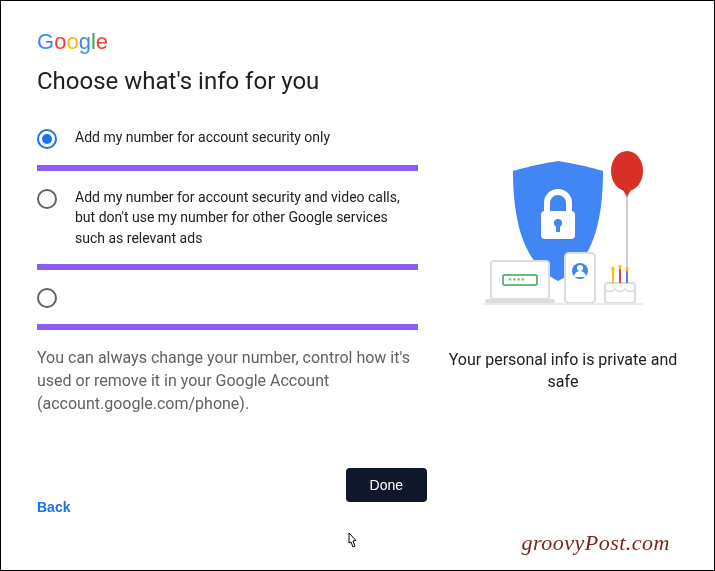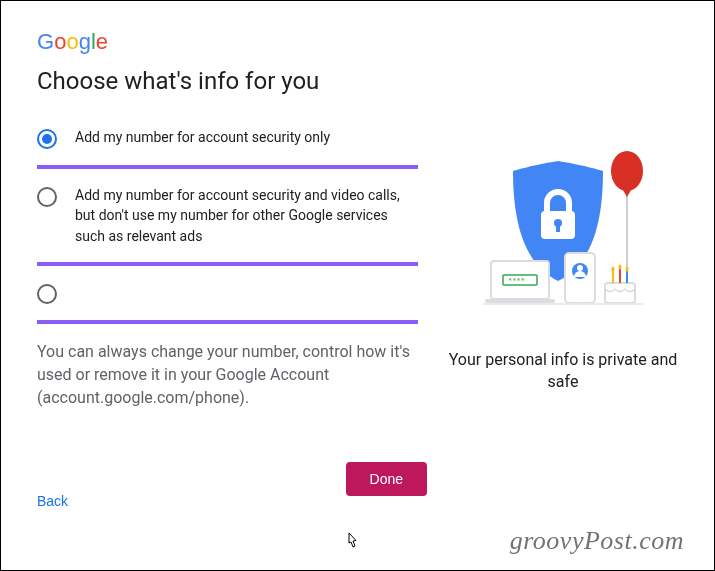--- a/index.html
+++ b/index.html
@@ -13,33 +13,33 @@
     position: relative;
     color: #202124;
   }
   .logo { height: 24px; margin-bottom: 14px; }
   .logo span { font-family: 'Product Sans', Arial, sans-serif; font-size: 22px; font-weight: 500; }
   .g1 { color:#4285F4; } .g2{color:#EA4335;} .g3{color:#FBBC05;} .g4{color:#4285F4;} .g5{color:#34A853;} .g6{color:#EA4335;}
   h1 { font-size: 24px; font-weight: 400; color:#202124; margin-bottom: 26px; }
   .columns { display:flex; gap: 30px; }
   .left { flex: 1; max-width: 390px; }
   .right { width: 230px; text-align:center; padding-top: 20px; }
-  .option { display:flex; align-items:flex-start; gap:18px; padding:16px 0; border-bottom:4px solid #8b5cf6; }
+  .option { display:flex; align-items:flex-start; gap:18px; padding:16px 0; border-bottom:6px solid #8b5cf6; }
   .option:first-child { padding-top: 6px; }
   .radio { width:20px; height:20px; border:2px solid #5f6368; border-radius:50%; flex-shrink:0; margin-top:2px; position:relative; }
   .radio.selected { border-color:#1a73e8; }
   .radio.selected::after { content:""; position:absolute; top:3px; left:3px; width:10px; height:10px; background:#1a73e8; border-radius:50%; }
   .option-text { font-size:14px; color:#202124; line-height:1.45; }
   .footnote { font-size:16px; color:#5f6368; line-height:1.45; padding-top:16px; }
   .actions { display:flex; justify-content:space-between; align-items:center; margin-top:40px; width:390px; }
-  .back { color:#1a73e8; font-size:14px; font-weight:400; cursor:pointer; background:none; border:none;margin-top:44px; }
-  .done { background:#be185d; color:#fff; font-size:14px; font-weight:500; border:none; border-radius:4px; padding:9px 24px; cursor:pointer; }
+  .back { color:#1a73e8; font-size:14px; font-weight:700; cursor:pointer; background:none; border:none;margin-top:44px; }
+  .done { background:#0f172a; color:#fff; font-size:14px; font-weight:500; border:none; border-radius:4px; padding:9px 24px; cursor:pointer; }
   .caption { font-size:16px; color:#202124; margin-top:18px; line-height:1.4; }
   .illus { position:relative; width:200px; height:190px; margin:0 auto; }
-  .watermark { position:absolute; bottom:14px; right:30px; font-family: Georgia, serif; font-style:italic; font-size:26px; color:#737373; letter-spacing:0.5px; }
+  .watermark { position:absolute; bottom:14px; right:44px; font-family: Georgia, serif; font-style:italic; font-size:22px; color:#7f1d1d; letter-spacing:0.5px; }
   .cursor { position:absolute; left:342px; top:530px; font-size:18px; color:#000; pointer-events:none; }
 </style>
 </head>
 <body>
 
 <div class="logo">
   <span class="g1">G</span><span class="g2">o</span><span class="g3">o</span><span class="g4">g</span><span class="g5">l</span><span class="g6">e</span>
 </div>
 
 <h1>Choose what's info for you</h1>

